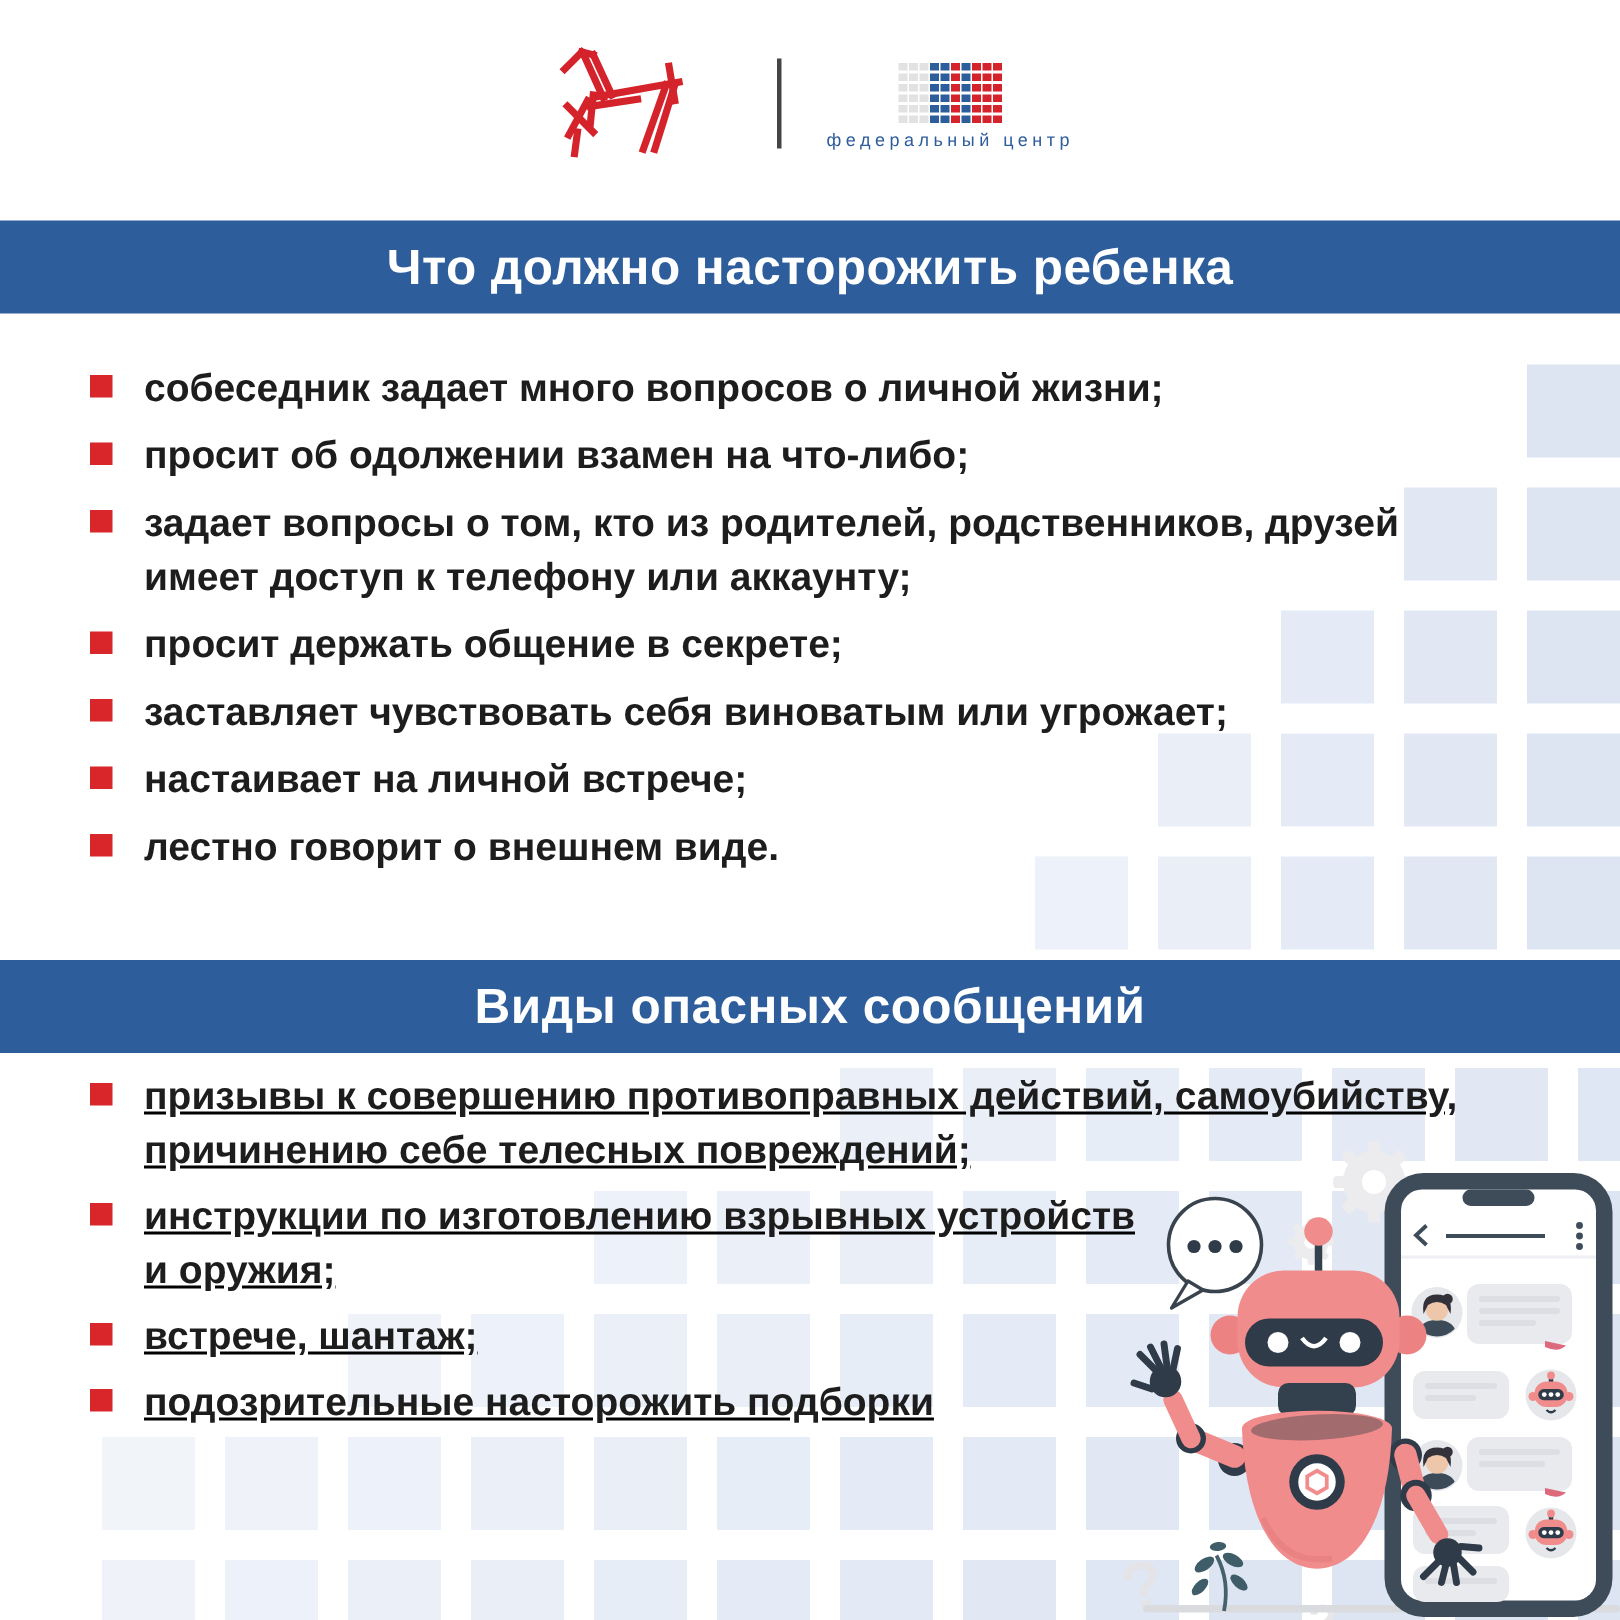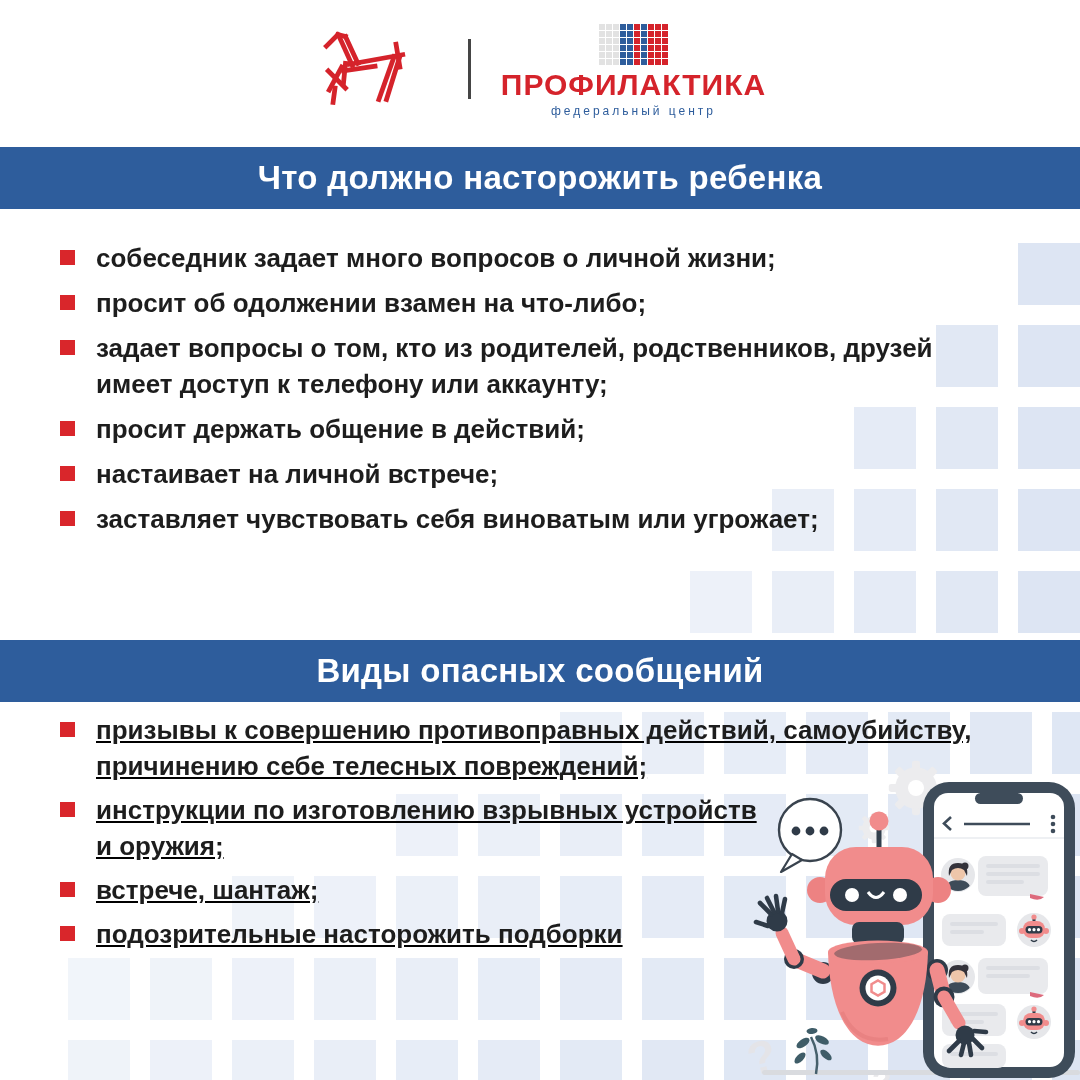--- a/index.html
+++ b/index.html
@@ -182,40 +182,40 @@
           <i style="background: rgb(226, 226, 226);"></i>
           <i style="background: rgb(226, 226, 226);"></i>
           <i style="background: rgb(46, 93, 156);"></i>
           <i style="background: rgb(46, 93, 156);"></i>
           <i style="background: rgb(213, 35, 43);"></i>
           <i style="background: rgb(46, 93, 156);"></i>
           <i style="background: rgb(213, 35, 43);"></i>
           <i style="background: rgb(213, 35, 43);"></i>
           <i style="background: rgb(213, 35, 43);"></i>
         </div>
-      <div class="brand-title">ПРОФИЛАКТИКА</div>
       <div class="brand-tagline">федеральный центр</div>
     </div>
   </div>
 
   <div class="banner" id="banner1">
     <span>Что должно насторожить ребенка</span>
   </div>
   <div class="banner" id="banner2">
     <span>Виды опасных сообщений</span>
   </div>
 
   <div class="list" id="list1">
       <div class="item"><span class="bullet"></span><span>собеседник задает много вопросов о личной жизни;</span></div>
       <div class="item"><span class="bullet"></span><span>просит об одолжении взамен на что-либо;</span></div>
       <div class="item"><span class="bullet"></span><span>задает вопросы о том, кто из родителей, родственников, друзей
 имеет доступ к телефону или аккаунту;</span></div>
-      <div class="item"><span class="bullet"></span><span>просит держать общение в действий;</span></div>
+      <div class="item"><span class="bullet"></span><span>просит держать общение в секрете;</span></div>
+      <div class="item"><span class="bullet"></span><span>заставляет чувствовать себя виноватым или угрожает;</span></div>
       <div class="item"><span class="bullet"></span><span>настаивает на личной встрече;</span></div>
-      <div class="item"><span class="bullet"></span><span>заставляет чувствовать себя виноватым или угрожает;</span></div>
+      <div class="item"><span class="bullet"></span><span>лестно говорит о внешнем виде.</span></div>
     </div>
   <div class="list" id="list2">
       <div class="item"><span class="bullet"></span><span>призывы к совершению противоправных действий, самоубийству,
 причинению себе телесных повреждений;</span></div>
       <div class="item"><span class="bullet"></span><span>инструкции по изготовлению взрывных устройств
 и оружия;</span></div>
       <div class="item"><span class="bullet"></span><span>встрече, шантаж;</span></div>
       <div class="item"><span class="bullet"></span><span>подозрительные насторожить подборки</span></div>
     </div>
 

